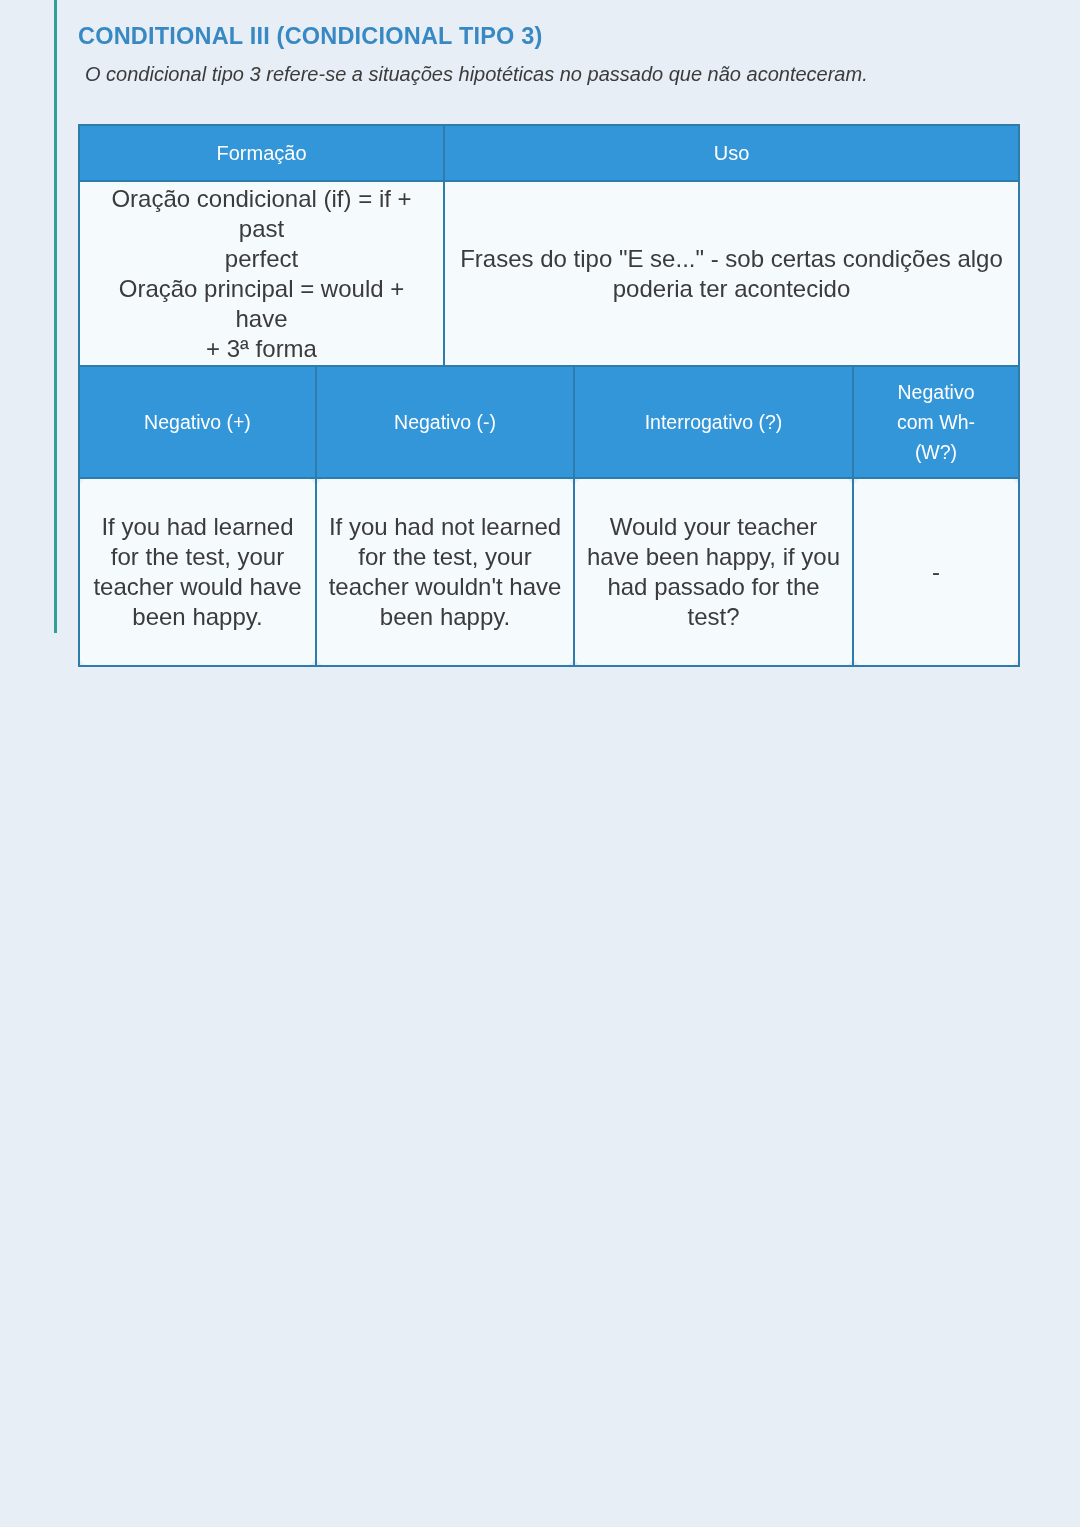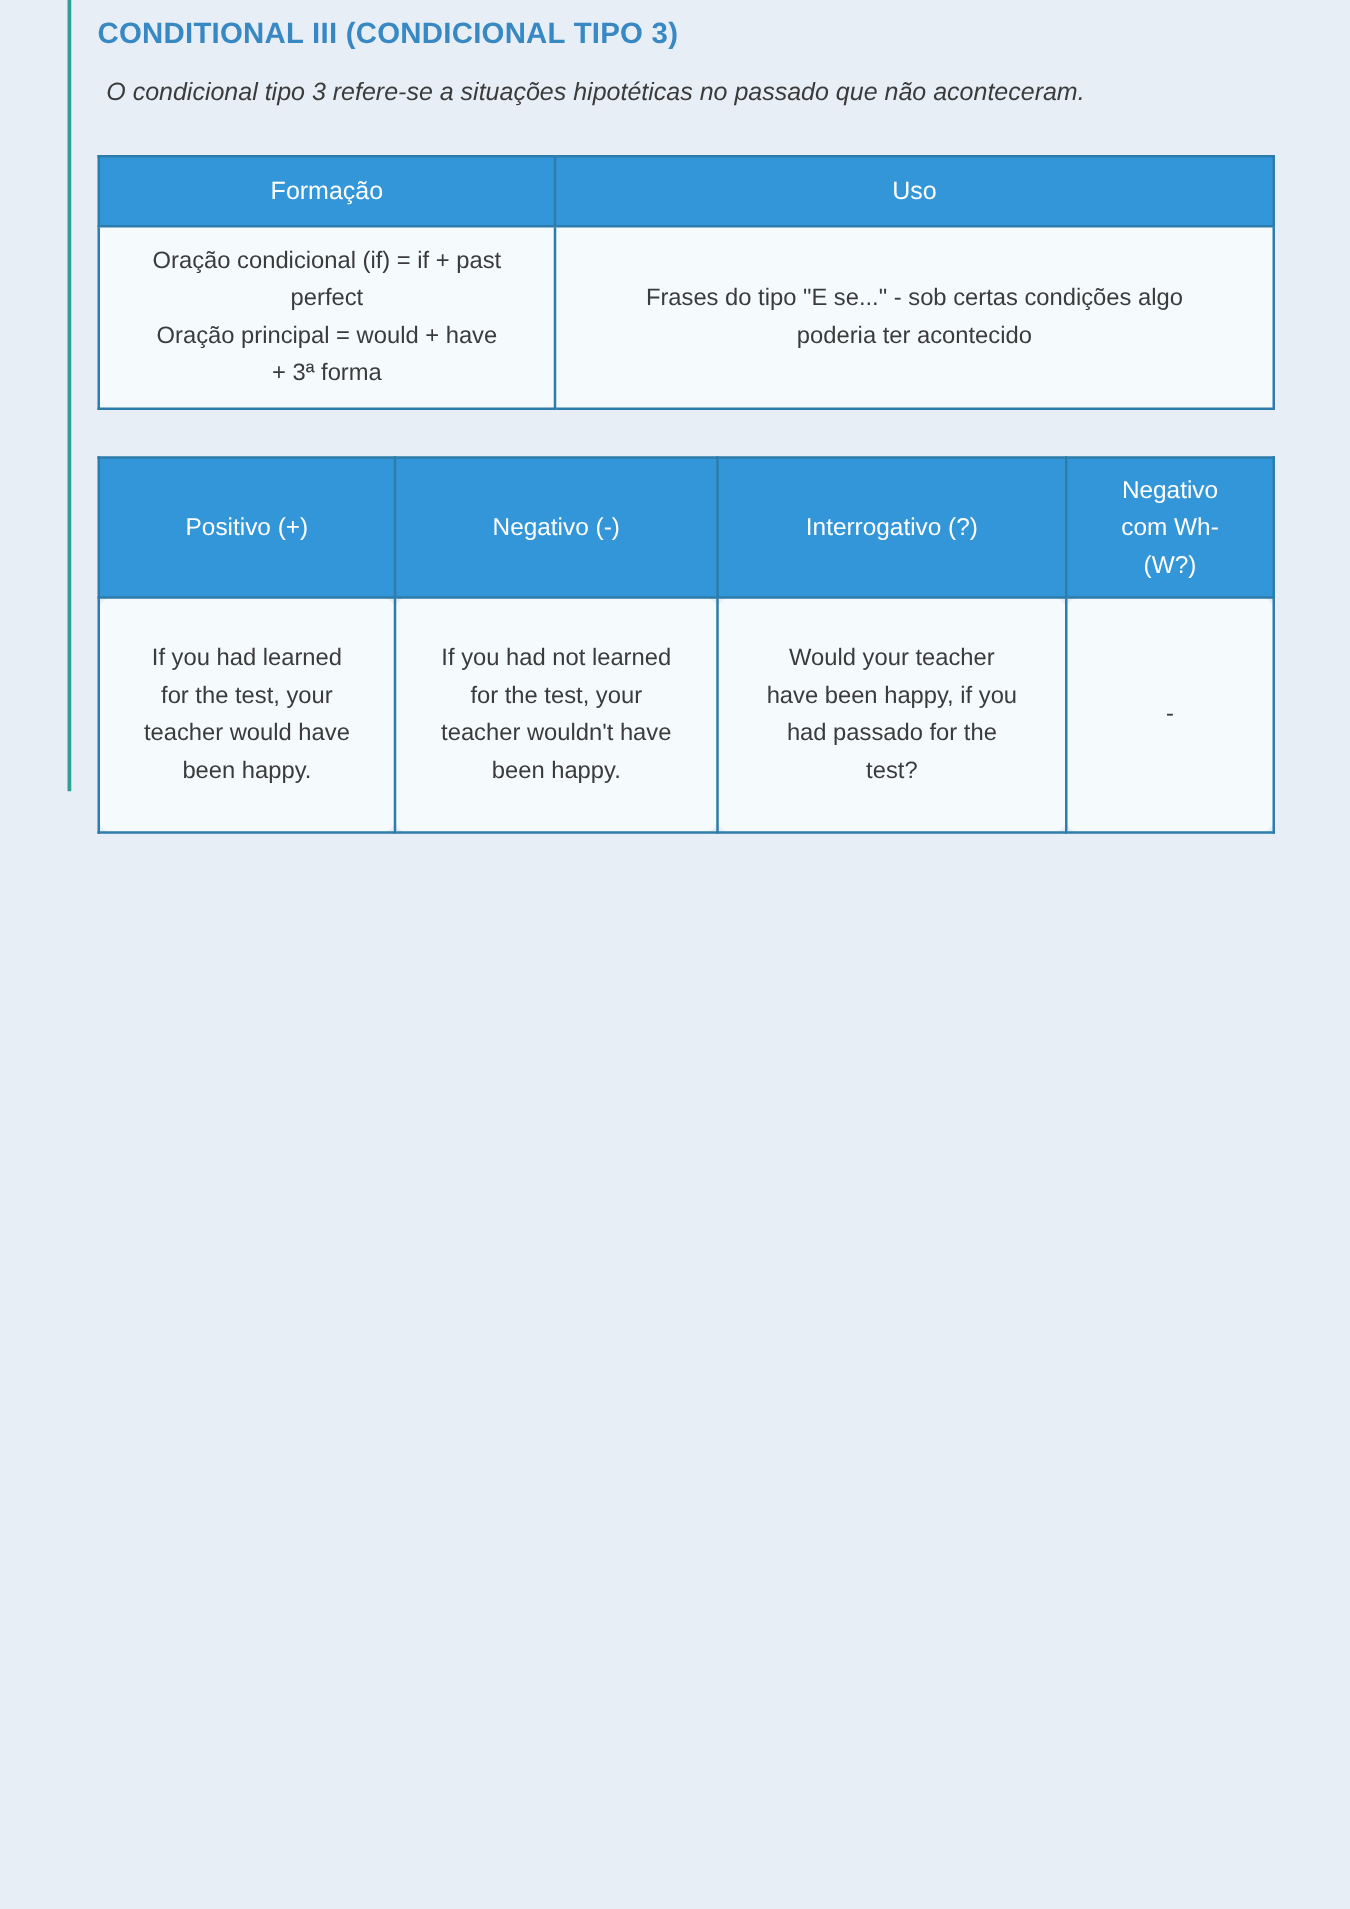--- a/index.html
+++ b/index.html
@@ -11,21 +11,21 @@
     position: relative;
     overflow: hidden;
     color: var(--body-text, #3b3b3b);
   }
   .accent-line {
     position: absolute; left: 54px; top: 0;
     width: 3px; height: 633px;
     background: var(--accent-teal, #2fa096);
   }
   .page-title {
-    position: absolute; left: 78px; top: 12px; margin: 0;
+    position: absolute; left: 78px; top: 22px; margin: 0;
     font-size: 23.5px; font-weight: 600; line-height: 1.2;
     color: var(--title-blue, #3889c3);
     letter-spacing: 0.2px;
     white-space: nowrap;
   }
   .intro {
     position: absolute; left: 85px; top: 61px; margin: 0;
     font-size: 20px; line-height: 1.35;
     color: var(--body-text, #3b3b3b);
     white-space: nowrap;
@@ -46,21 +46,21 @@
     font-weight: 400;
     font-size: 20px;
     text-align: center;
     vertical-align: middle;
     padding: 2px 8px;
     white-space: pre-line;
     line-height: 30px;
   }
   td {
     background: var(--cell-bg, #f5fafd);
-    font-size: 19px;
+    font-size: 24px;
     text-align: center;
     vertical-align: middle;
     padding: 2px 10px;
     white-space: pre-line;
     line-height: 30px;
   }
   #formation-table th { height: 56px; }
   #formation-table td { height: 146px; }
   #examples-table th  { height: 112px; font-size: 19.5px; }
   #examples-table td  { height: 188px; border-radius: 11px; }
@@ -99,21 +99,21 @@
 
 <table id="examples-table">
   <colgroup>
     <col style="width:237px">
     <col style="width:258px">
     <col style="width:279px">
     <col style="width:166px">
   </colgroup>
   <thead>
     <tr>
-      <th>Positivo (+)</th>
+      <th>Negativo (+)</th>
       <th>Negativo (-)</th>
       <th>Interrogativo (?)</th>
       <th>Negativo
 com Wh-
 (W?)</th>
     </tr>
   </thead>
   <tbody>
     <tr>
       <td>If you had learned

